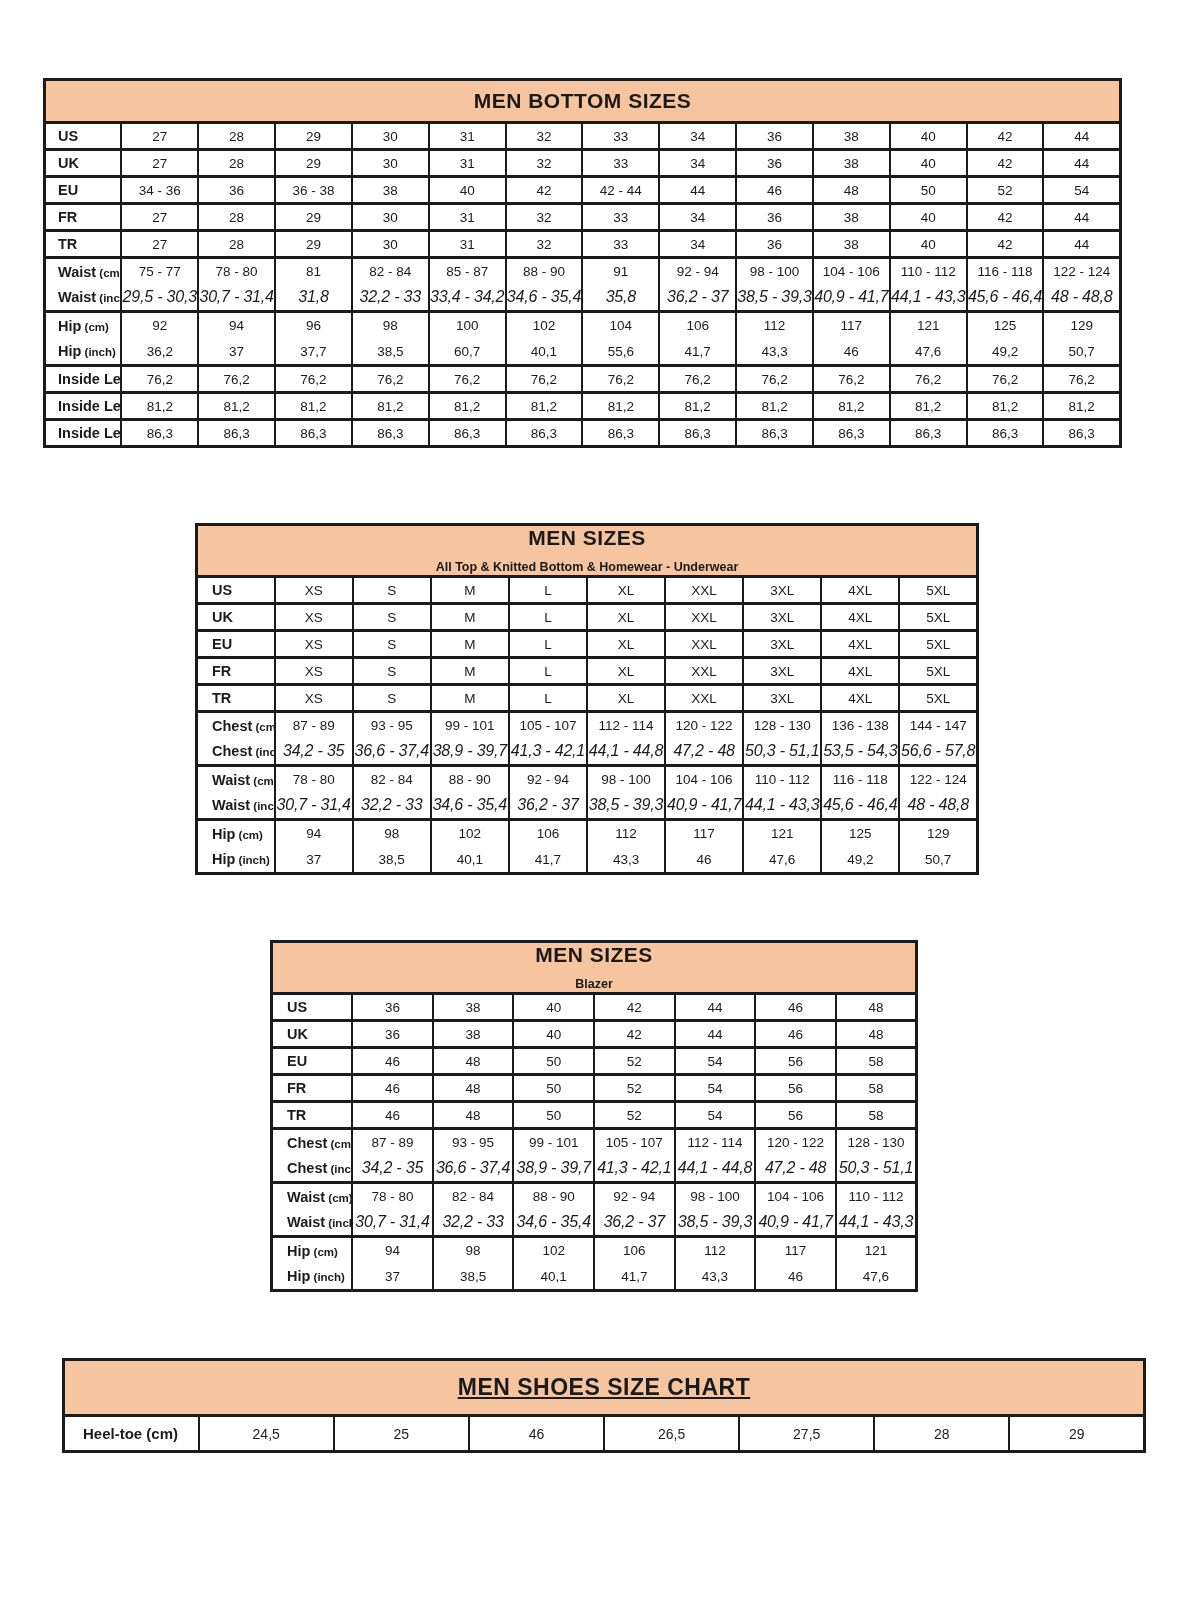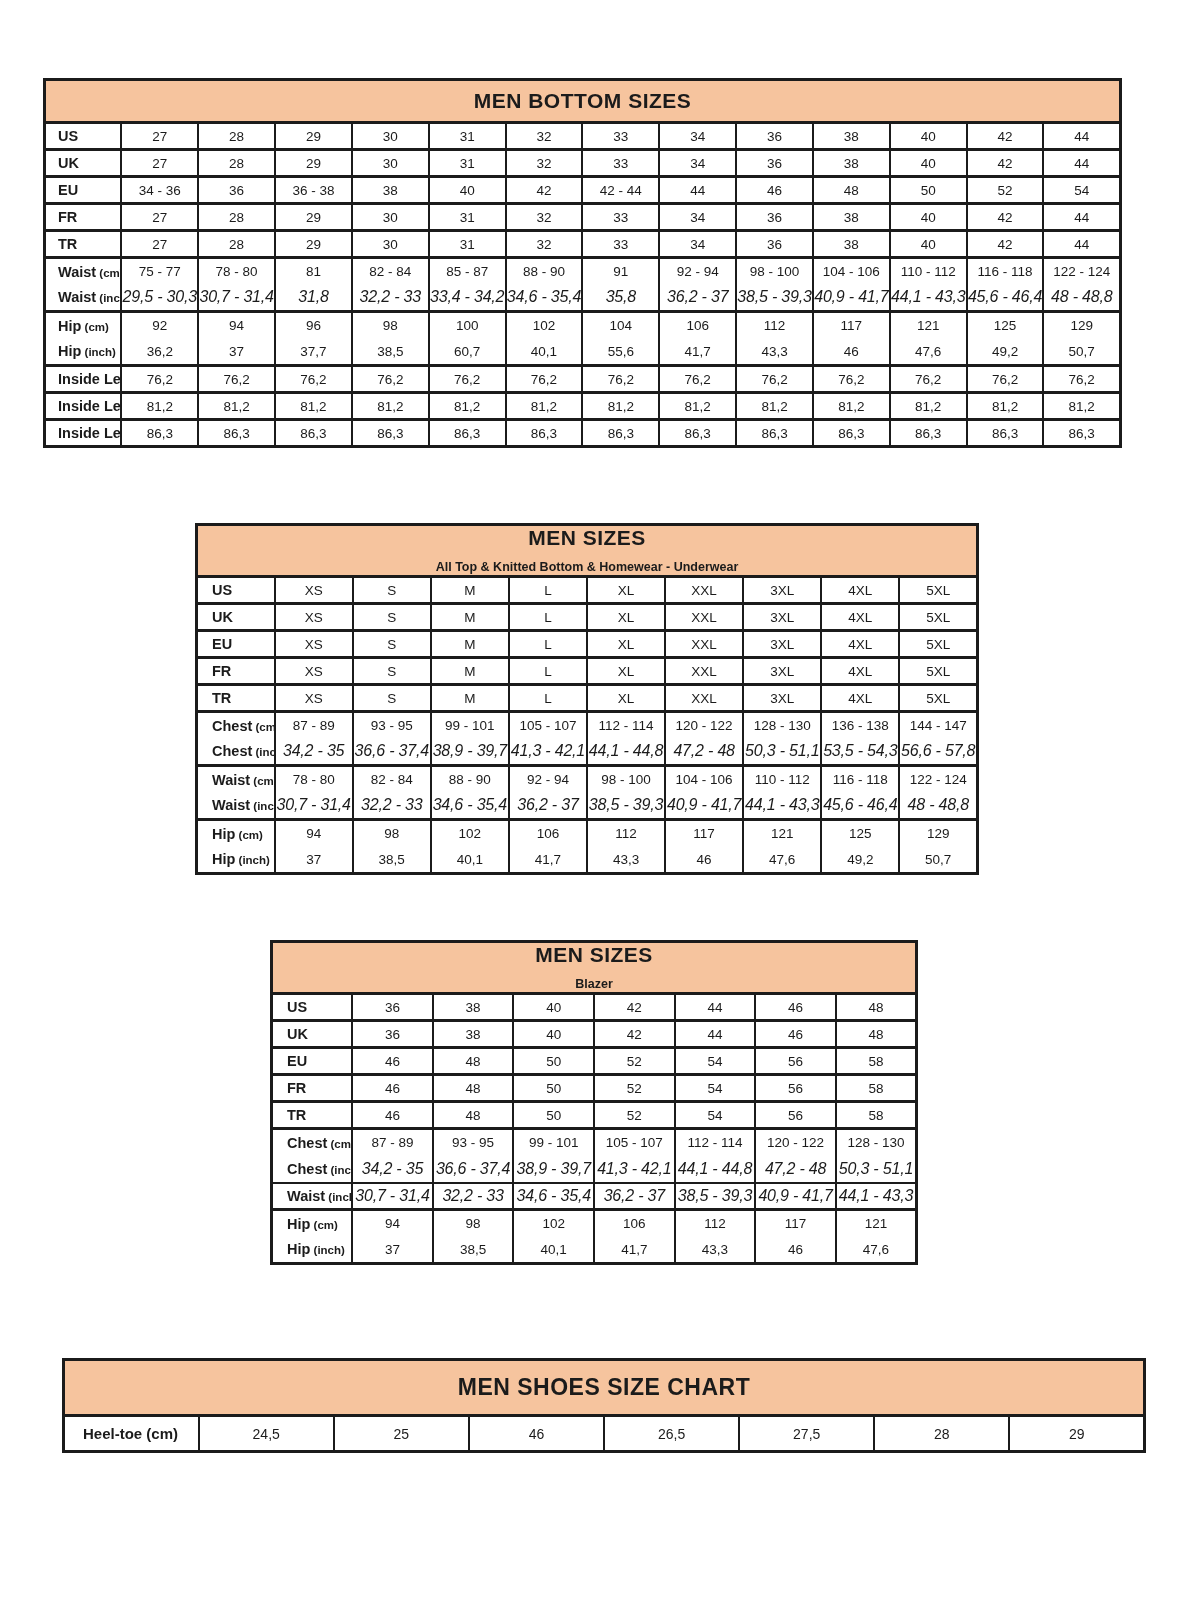--- a/index.html
+++ b/index.html
@@ -83,21 +83,21 @@
   .t2 td.label-cell { width: 152px; padding-left: 14px; }
 
   
   .t3 { left: 270px; top: 940px; width: 648px; }
   .t3 .band { height: 48px; }
   .t3 tbody td { height: 27px; }
   .t3 td.label-cell { width: 152px; padding-left: 14px; }
 
   
   .t4 { left: 62px; top: 1358px; width: 1084px; }
-  .t4 .band { height: 56px; }
+  .t4 .band { height: 56px; text-decoration: underline; }
   .t4 .t-title { font-size: 23px; }
   .t4 td.label-cell { width: 236px; padding-left: 18px; font-size: 15px; }
   .t4 tbody tr:first-child td { height: 59px; }
   .t4 tbody tr:last-child td { height: 36px; }
   .t4 tbody td.val-cell { font-size: 14px; }
 </style>
 </head>
 <body>
 
 <div class="page">
@@ -525,20 +525,30 @@
         <tr class="sec-last small-vals">
           <td class="label-cell"><span>Chest</span><span class="unit"> (inch)</span></td>
           <td class="val-cell">34,2 - 35</td>
           <td class="val-cell">36,6 - 37,4</td>
           <td class="val-cell">38,9 - 39,7</td>
           <td class="val-cell">41,3 - 42,1</td>
           <td class="val-cell">44,1 - 44,8</td>
           <td class="val-cell">47,2 - 48</td>
           <td class="val-cell">50,3 - 51,1</td>
         </tr>
+        <tr class="sec-first">
+          <td class="label-cell"><span>Waist</span><span class="unit"> (cm)</span></td>
+          <td class="val-cell">78 - 80</td>
+          <td class="val-cell">82 - 84</td>
+          <td class="val-cell">88 - 90</td>
+          <td class="val-cell">92 - 94</td>
+          <td class="val-cell">98 - 100</td>
+          <td class="val-cell">104 - 106</td>
+          <td class="val-cell">110 - 112</td>
+        </tr>
         <tr class="sec-last small-vals">
           <td class="label-cell"><span>Waist</span><span class="unit"> (inch)</span></td>
           <td class="val-cell">30,7 - 31,4</td>
           <td class="val-cell">32,2 - 33</td>
           <td class="val-cell">34,6 - 35,4</td>
           <td class="val-cell">36,2 - 37</td>
           <td class="val-cell">38,5 - 39,3</td>
           <td class="val-cell">40,9 - 41,7</td>
           <td class="val-cell">44,1 - 43,3</td>
         </tr>

